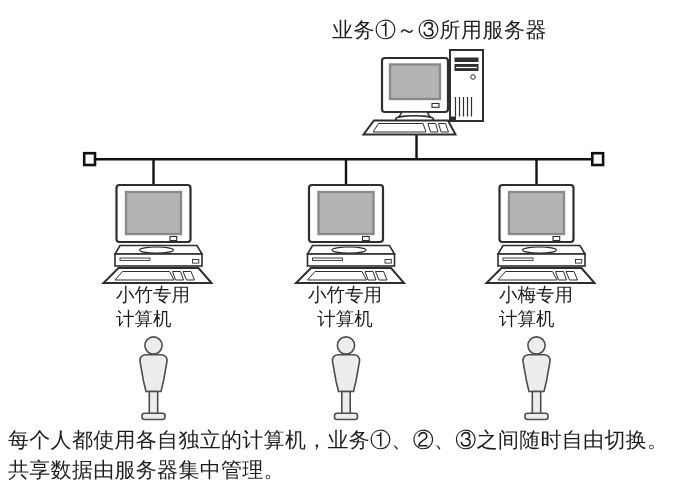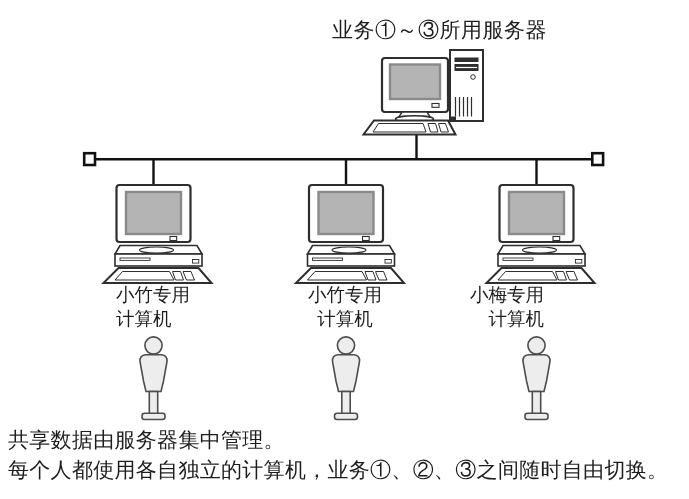--- a/index.html
+++ b/index.html
@@ -5,21 +5,21 @@
   html,body{margin:0;padding:0;background:#fff;}
   .stage{
     position:relative;width:689px;height:499px;background:var(--background,#ffffff);
     overflow:hidden;font-family:"Liberation Serif","DejaVu Serif",serif;color:var(--text,#1d1d1d);
   }
   .art{position:absolute;left:0;top:0;}
   .title{position:absolute;left:332px;top:16px;font-size:21px;letter-spacing:.5px;white-space:nowrap;}
   .pc-label{position:absolute;top:284px;font-size:18.5px;line-height:23.5px;white-space:nowrap;}
   .lbl-left{left:116px;}
   .lbl-mid{left:308px;text-align:center;}
-  .lbl-right{left:470px;text-align:right;}
+  .lbl-right{left:499px;}
   .caption{position:absolute;left:8px;top:426px;font-size:21px;line-height:29.5px;letter-spacing:.3px;white-space:nowrap;}
   
   .wire{stroke:var(--bus,#111111);fill:none;}
   .term{fill:#ffffff;stroke:var(--bus,#111111);stroke-width:2.6;}
   .outl{fill:#ffffff;stroke:var(--outline,#2e2e2e);}
   .scr{fill:var(--screen_fill,#b4b4b4);stroke:#8a8a8a;}
   .det{fill:none;stroke:var(--outline,#2e2e2e);}
   .dark{fill:var(--outline,#2e2e2e);stroke:none;}
   .pers{fill:var(--person_fill,#ededed);stroke:#4d4d4d;}
 </style>
@@ -110,17 +110,17 @@
   <div class="pc-label lbl-mid">
     <span>小竹专用</span><br>
     <span>计算机</span>
   </div>
   <div class="pc-label lbl-right">
     <span>小梅专用</span><br>
     <span>计算机</span>
   </div>
 
   <div class="caption">
+    <div>每个人都使用各自独立的计算机，业务①、②、③之间随时自由切换。</div>
     <div>共享数据由服务器集中管理。</div>
-    <div>每个人都使用各自独立的计算机，业务①、②、③之间随时自由切换。</div>
   </div>
 
 </div>
 
 </body></html>

